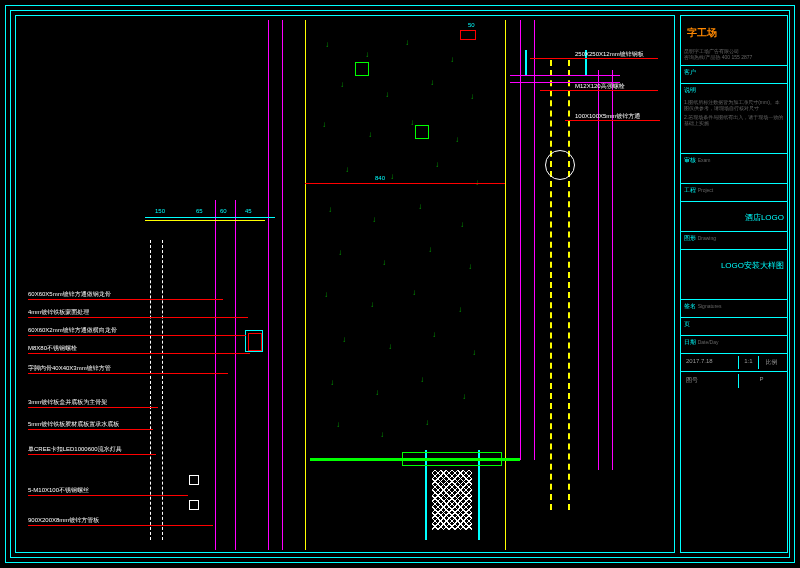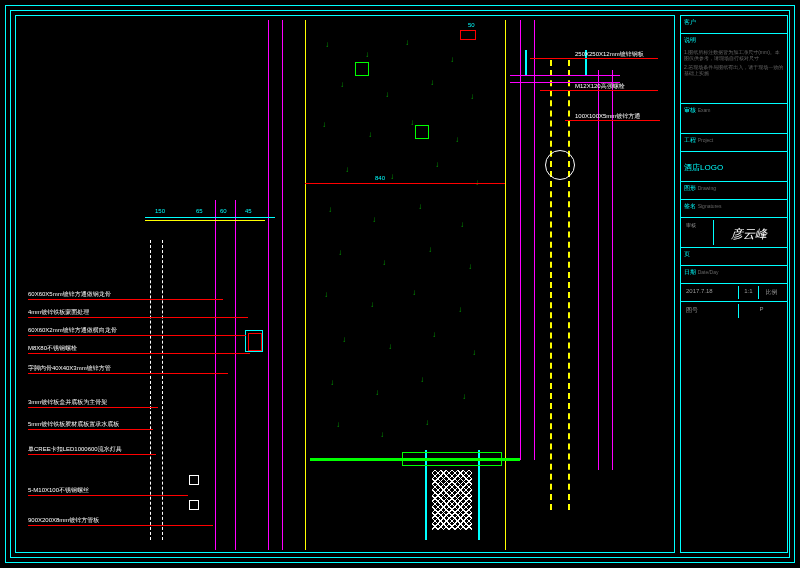--- a/index.html
+++ b/index.html
@@ -10,21 +10,21 @@
 .f2{left:10px;top:10px;width:780px;height:548px;border-color:#0ff}
 .f3{left:15px;top:15px;width:660px;height:538px;border-color:#0ff}
 .tblock{position:absolute;left:680px;top:15px;width:108px;height:538px;border:1px solid #0ff}
 .trow{border-bottom:1px solid #0ff;padding:2px 3px;font-size:6px;color:#999}
 .trow.lg{height:50px}
 .trow.md{height:30px}
 .trow.sm{height:18px}
 .logo{color:#ff8800;font-size:10px;font-weight:bold;padding:8px 3px}
 .sub{color:#666;font-size:5px}
 .lbl{color:#0ff;font-size:6px}
-.val{color:#0ff;font-size:8px;text-align:left;padding-top:8px}
+.val{color:#0ff;font-size:8px;text-align:right;padding-top:8px}
 .sig{color:#fff;font-size:12px;font-style:italic;text-align:center;padding-top:6px}
 
 .dwg{position:absolute;left:20px;top:20px;width:650px;height:530px}
 .vline{position:absolute;width:1px;top:0;height:530px}
 .hline{position:absolute;height:1px}
 .yel{background:#ffff00}
 .mag{background:#ff00ff}
 .grn{background:#00ff00}
 .cyn{background:#00ffff}
 .red{background:#ff0000}
@@ -173,37 +173,41 @@
 
     <div class="rlabel" style="left:555px;top:30px">250X250X12mm镀锌钢板</div>
     <div class="rleader" style="left:510px;top:38px;width:128px"></div>
     <div class="rlabel" style="left:555px;top:62px">M12X120高强螺栓</div>
     <div class="rleader" style="left:520px;top:70px;width:118px"></div>
     <div class="rlabel" style="left:555px;top:92px">100X100X5mm镀锌方通</div>
     <div class="rleader" style="left:545px;top:100px;width:95px"></div>
   </div>
 
   <div class="tblock">
+    <div class="trow lg">
+      <div class="logo">字工场</div>
+      <div class="sub">昆明字工场广告有限公司</div>
+      <div class="sub">咨询热线/产品热 400 155 2877</div>
+    </div>
     <div class="trow sm"><span class="lbl">客户</span></div>
     <div class="trow" style="height:70px">
       <span class="lbl">说明</span>
       <div class="sub" style="margin-top:4px">1.图纸所标注数据皆为加工净尺寸(mm)。本图仅供参考，请现场自行核对尺寸</div>
       <div class="sub" style="margin-top:3px">2.若现场条件与图纸有出入，请于现场一致的基础上实施</div>
     </div>
     <div class="trow md"><span class="lbl">审核</span> <span class="sub">Exam</span></div>
     <div class="trow sm"><span class="lbl">工程</span> <span class="sub">Project</span></div>
     <div class="trow md">
         <div class="val">酒店LOGO</div>
       </div>
     <div class="trow sm"><span class="lbl">图形</span> <span class="sub">Drawing</span></div>
+    <div class="trow lg">
+        <div class="val">LOGO安装大样图</div>
+      </div>
     <div class="trow sm"><span class="lbl">签名</span> <span class="sub">Signatures</span></div>
-    <div class="trow md" style="display:flex">
-      <div style="width:30%;border-right:1px solid #0ff;font-size:5px;padding:2px">审核</div>
-      <div class="sig" style="width:70%">彦云峰</div>
-    </div>
     <div class="trow sm"><span class="lbl">页</span></div>
     <div class="trow sm"><span class="lbl">日期</span> <span class="sub">Date/Day</span></div>
     <div class="trow sm" style="display:flex">
       <div style="width:55%;border-right:1px solid #0ff;padding:2px">2017.7.18</div>
       <div style="width:20%;border-right:1px solid #0ff;text-align:center;padding:2px">1:1</div>
       <div style="width:25%;text-align:center;padding:2px">比例</div>
     </div>
     <div class="trow sm" style="display:flex;border-bottom:none">
       <div style="width:55%;border-right:1px solid #0ff;padding:2px">图号</div>
       <div style="width:45%;text-align:center;padding:2px">P</div>

